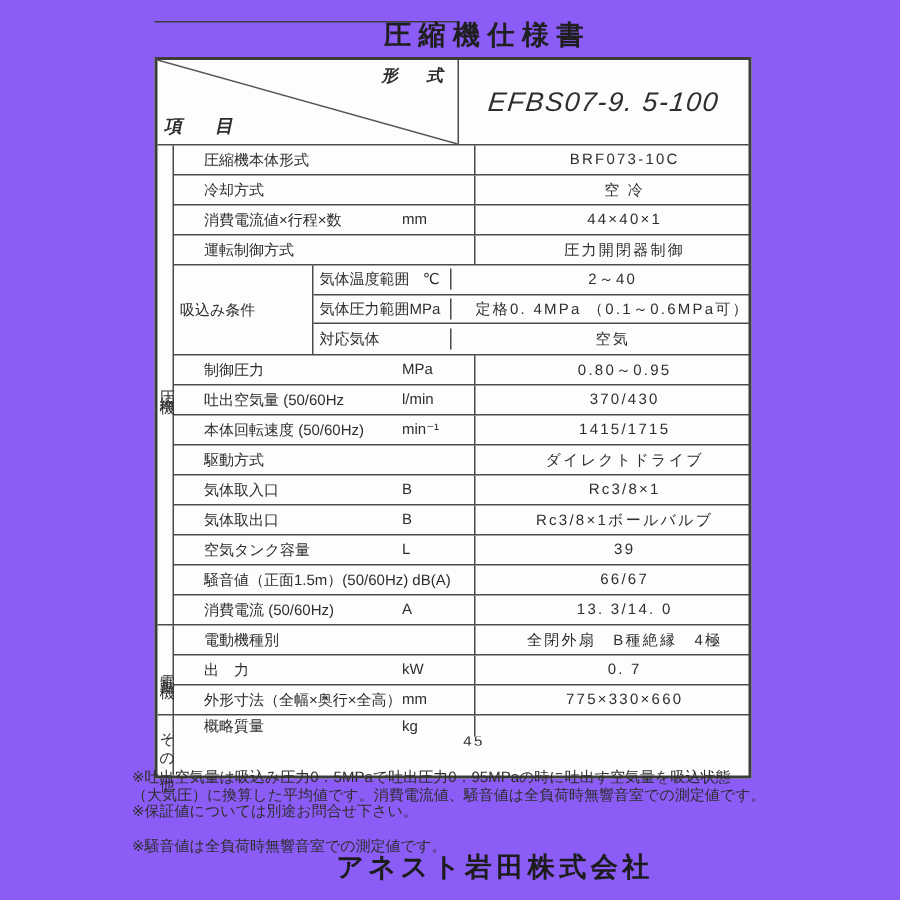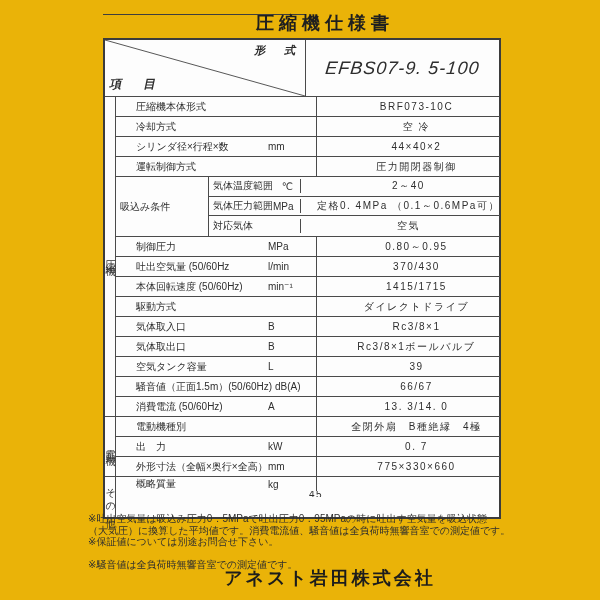--- a/index.html
+++ b/index.html
@@ -1,18 +1,18 @@
 <!DOCTYPE html>
 <html><head>
 <meta charset="utf-8">
 <style>
   * { margin:0; padding:0; box-sizing:border-box; }
   html,body { width:600px; height:600px; background:#ffffff; overflow:hidden;
     font-family:"Liberation Sans","DejaVu Sans",sans-serif; color:#2e2e2e; }
-  .page { position:relative; width:600px; height:600px; background:#eab308; }
+  .page { position:relative; width:600px; height:600px; background:#8b5cf6; }
 
   
   .top-rule { position:absolute; left:103px; top:14px; width:203px; border-top:1.5px solid #3e3e3e; }
   .doc-title { position:absolute; left:236px; top:11px; width:178px; text-align:center;
     font-size:18px; font-weight:bold; letter-spacing:5px; color:#1f1f1f;
     border-bottom:2px solid #2e2e2e; padding-bottom:3px; white-space:nowrap; }
 
   
   .spec-table { position:absolute; left:103px; top:38px; width:398px; border:2px solid #3c3c3c; background:#fdfdfd; }
   .thead { display:flex; height:57px; border-bottom:1px solid #4a4a4a; }
@@ -107,24 +107,24 @@
         </div>
         <div class="row">
           <div class="cell item">
             <span class="lbl">冷却方式</span>
             <span class="unit"></span>
           </div>
           <div class="cell value">空 冷</div>
         </div>
         <div class="row">
           <div class="cell item">
-            <span class="lbl">シリンダ径×行程×数</span>
+            <span class="lbl">消費電流値×行程×数</span>
             <span class="unit">mm</span>
           </div>
-          <div class="cell value">44×40×2</div>
+          <div class="cell value">44×40×1</div>
         </div>
         <div class="row">
           <div class="cell item">
             <span class="lbl">運転制御方式</span>
             <span class="unit"></span>
           </div>
           <div class="cell value">圧力開閉器制御</div>
         </div>
 
         <div class="intake-block">

